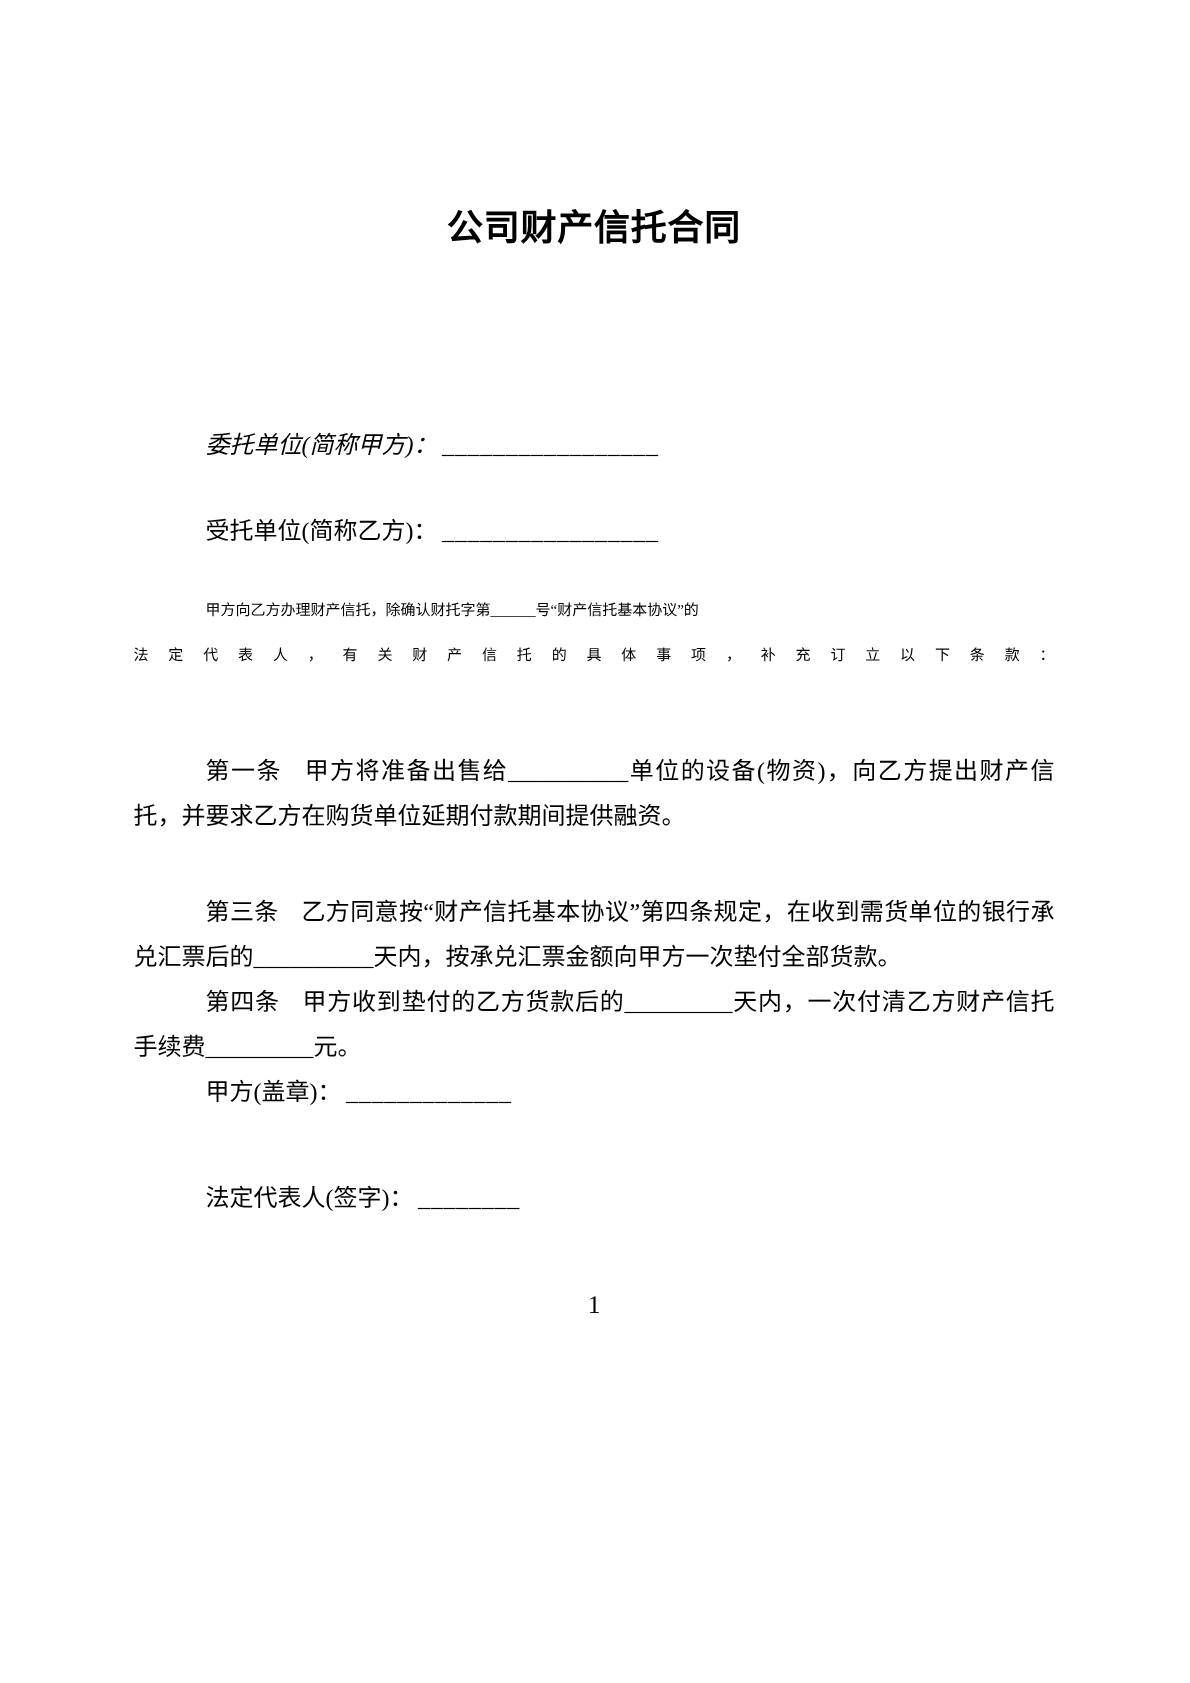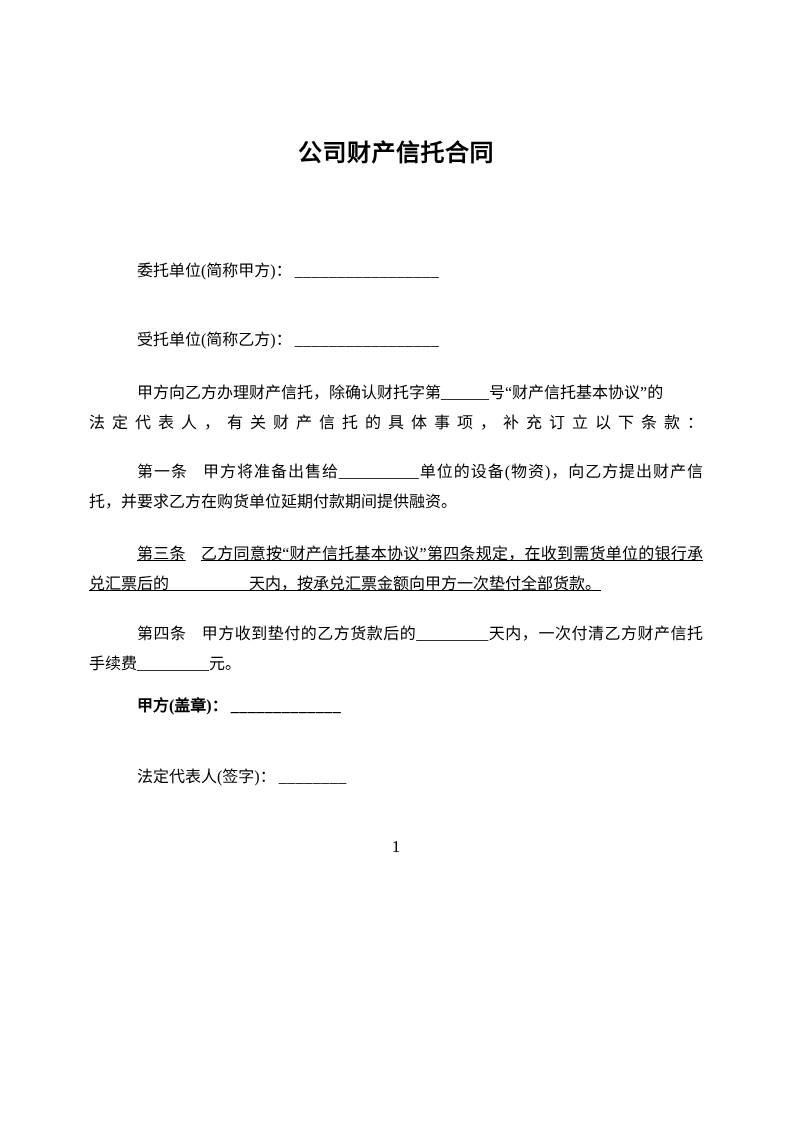--- a/index.html
+++ b/index.html
@@ -25,47 +25,47 @@
     line-height: 34px;
     text-align: center;
     letter-spacing: 0.5px;
   }
   .line {
     font-size: 16px;
     line-height: 30px;
     text-indent: 48px;
     white-space: nowrap;
   }
-  .party-a { margin-top: 86px; }
-  .party-b { margin-top: 39px; }
+  .party-a { margin-top: 113px; font-style: italic; }
+  .party-b { margin-top: 27px; }
   .blank { margin-left: 3px; letter-spacing: 0.5px; }
   .intro { margin-top: 23px; }
   .iline {
-    font-size: 16px;
+    font-size: 10px;
     line-height: 30px;
   }
   .iline.first { text-indent: 48px; white-space: nowrap; }
   .iline.distribute {
     text-align: justify;
     text-align-last: justify;
     -moz-text-align-last: justify;
   }
   .para {
     font-size: 16px;
     line-height: 30px;
     text-indent: 48px;
     text-align: justify;
   }
-  .art-1 { margin-top: 19px; }
+  .art-1 { margin-top: 47px; }
   .art-2 { margin-top: 18px; }
-  .art-3 { margin-top: 22px; text-decoration: underline; }
-  .art-4 { margin-top: 20px; }
+  .art-3 { margin-top: 34px; }
+  .art-4 { }
   .art-5 { margin-top: 22px; }
   .art-num { margin-right: 0.95em; }
-  .sig-a { margin-top: 12px; font-weight: bold; }
+  .sig-a { margin-top: 0; }
   .sig-b { margin-top: 41px; }
   .page-number {
     margin-top: 40px;
     font-size: 17px;
     line-height: 30px;
     text-align: center;
   }
 </style>
 </head>
 <body>

